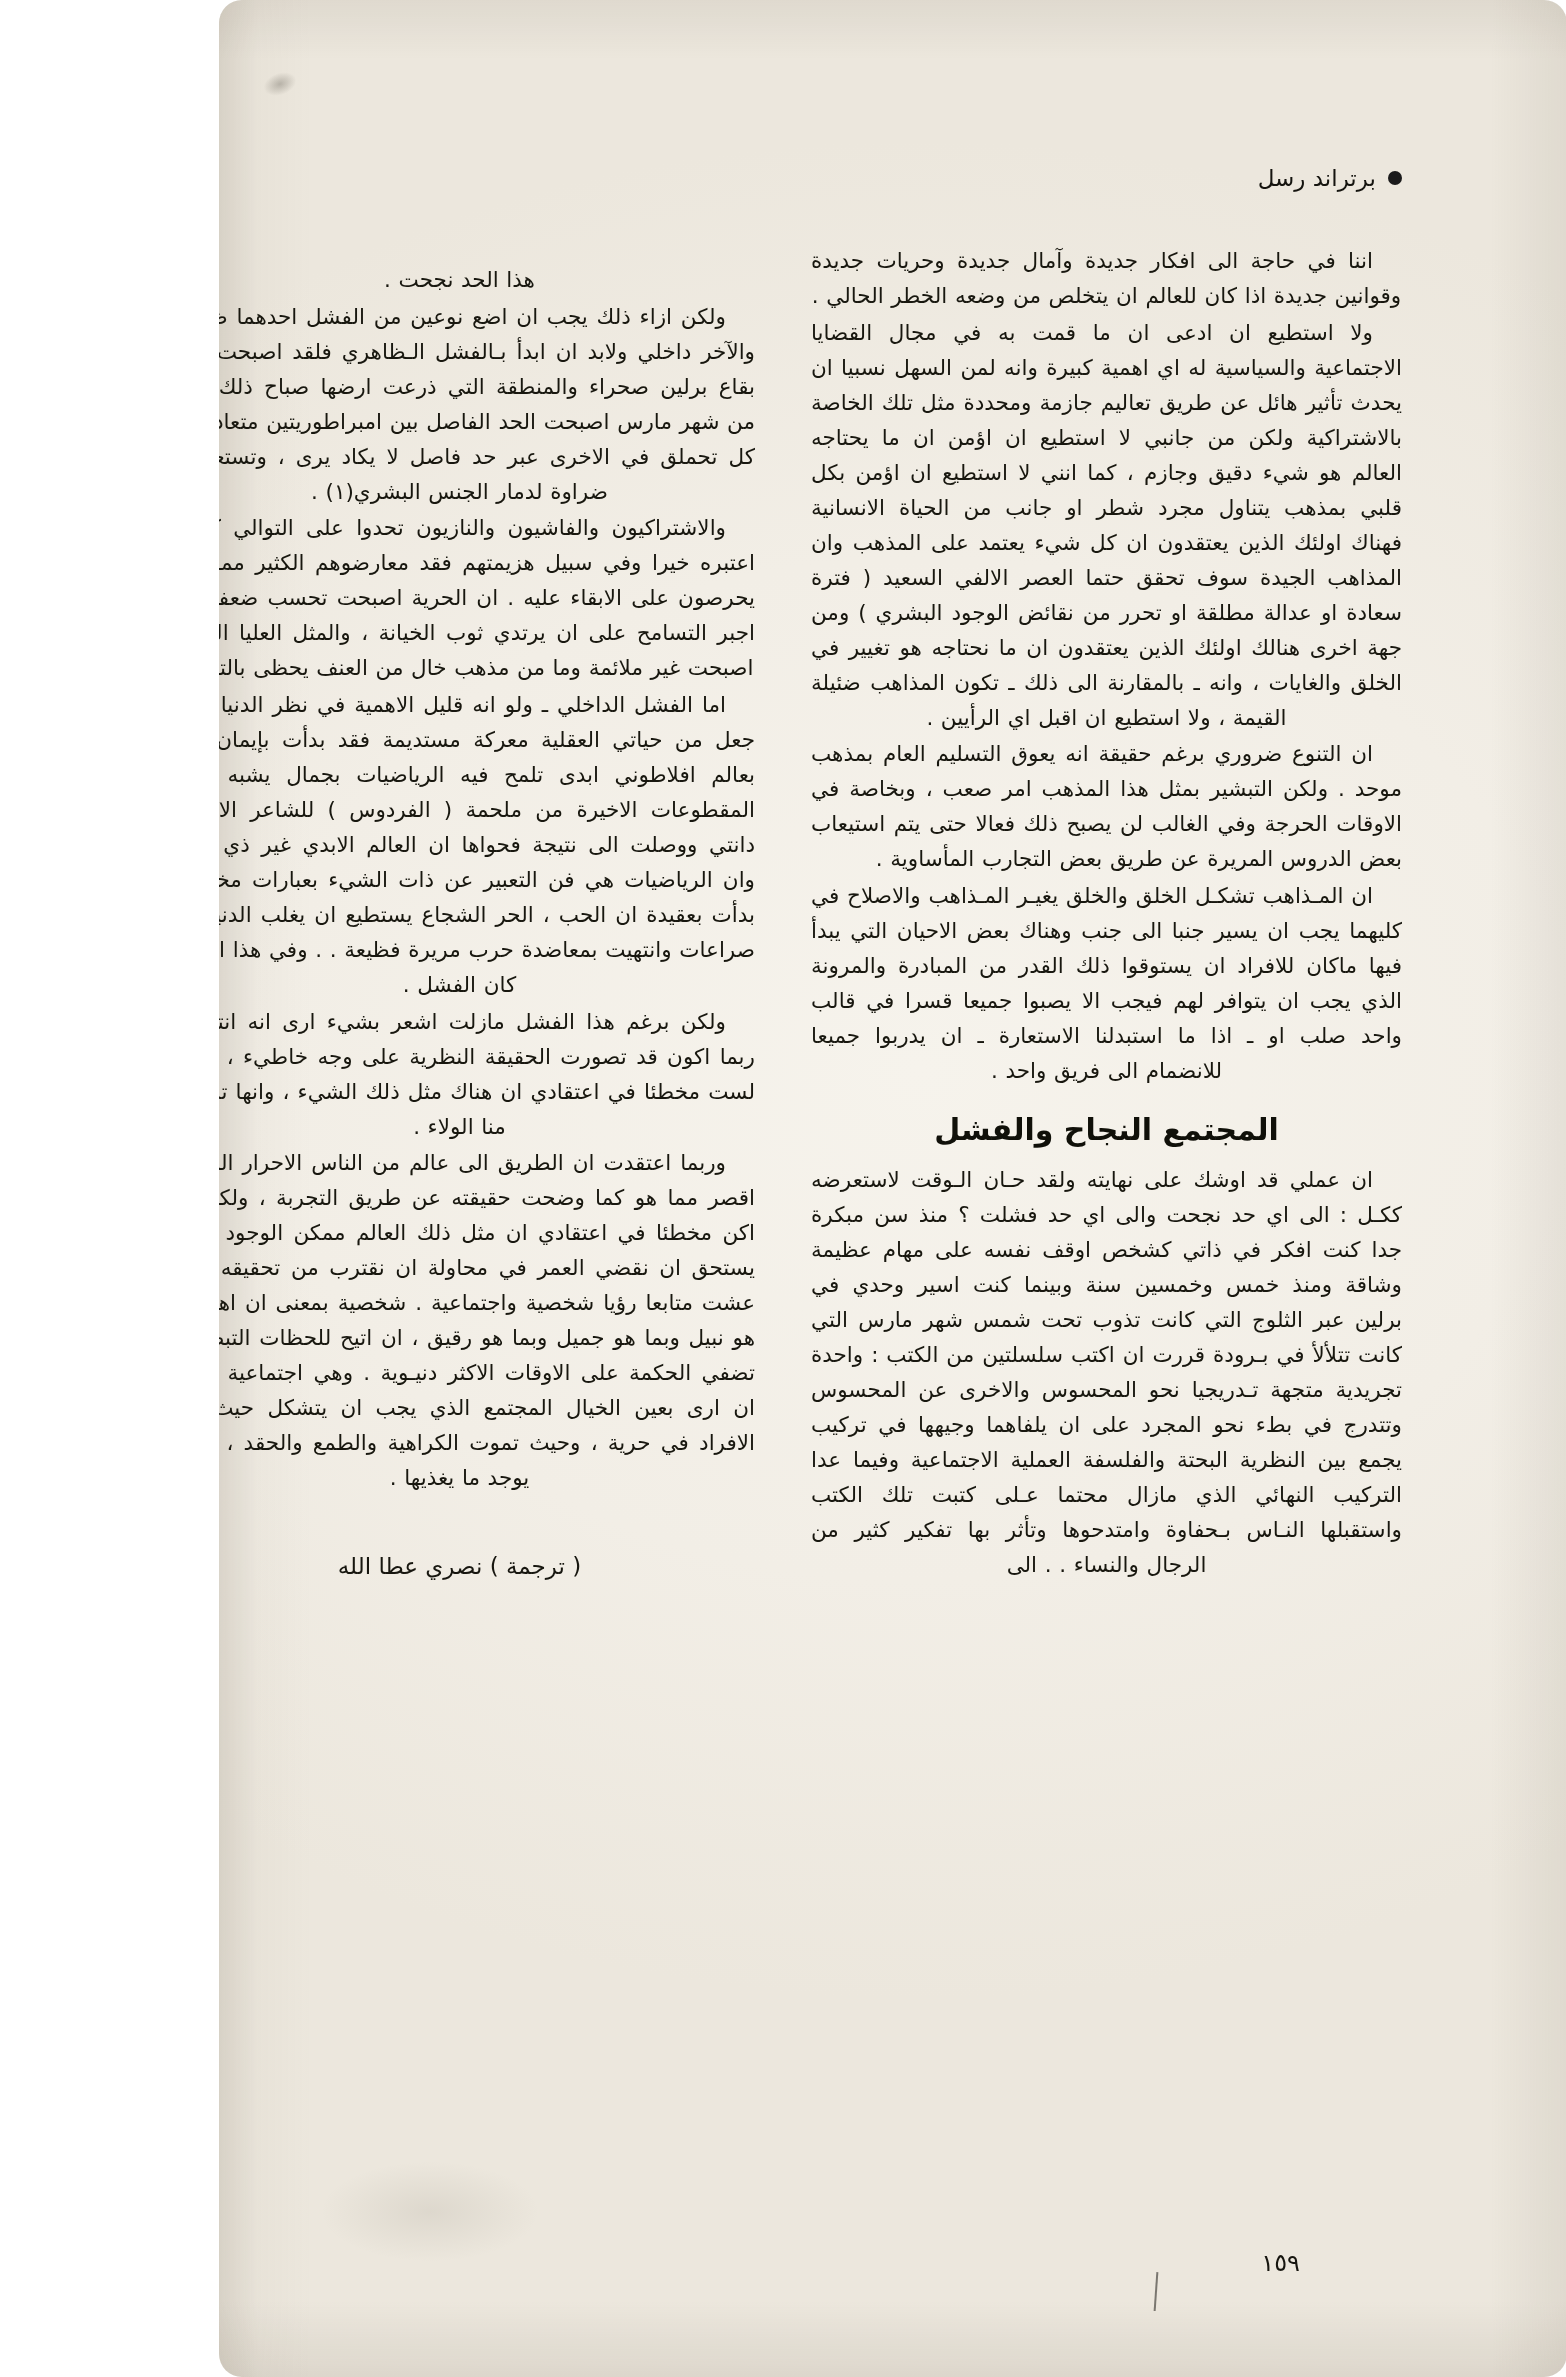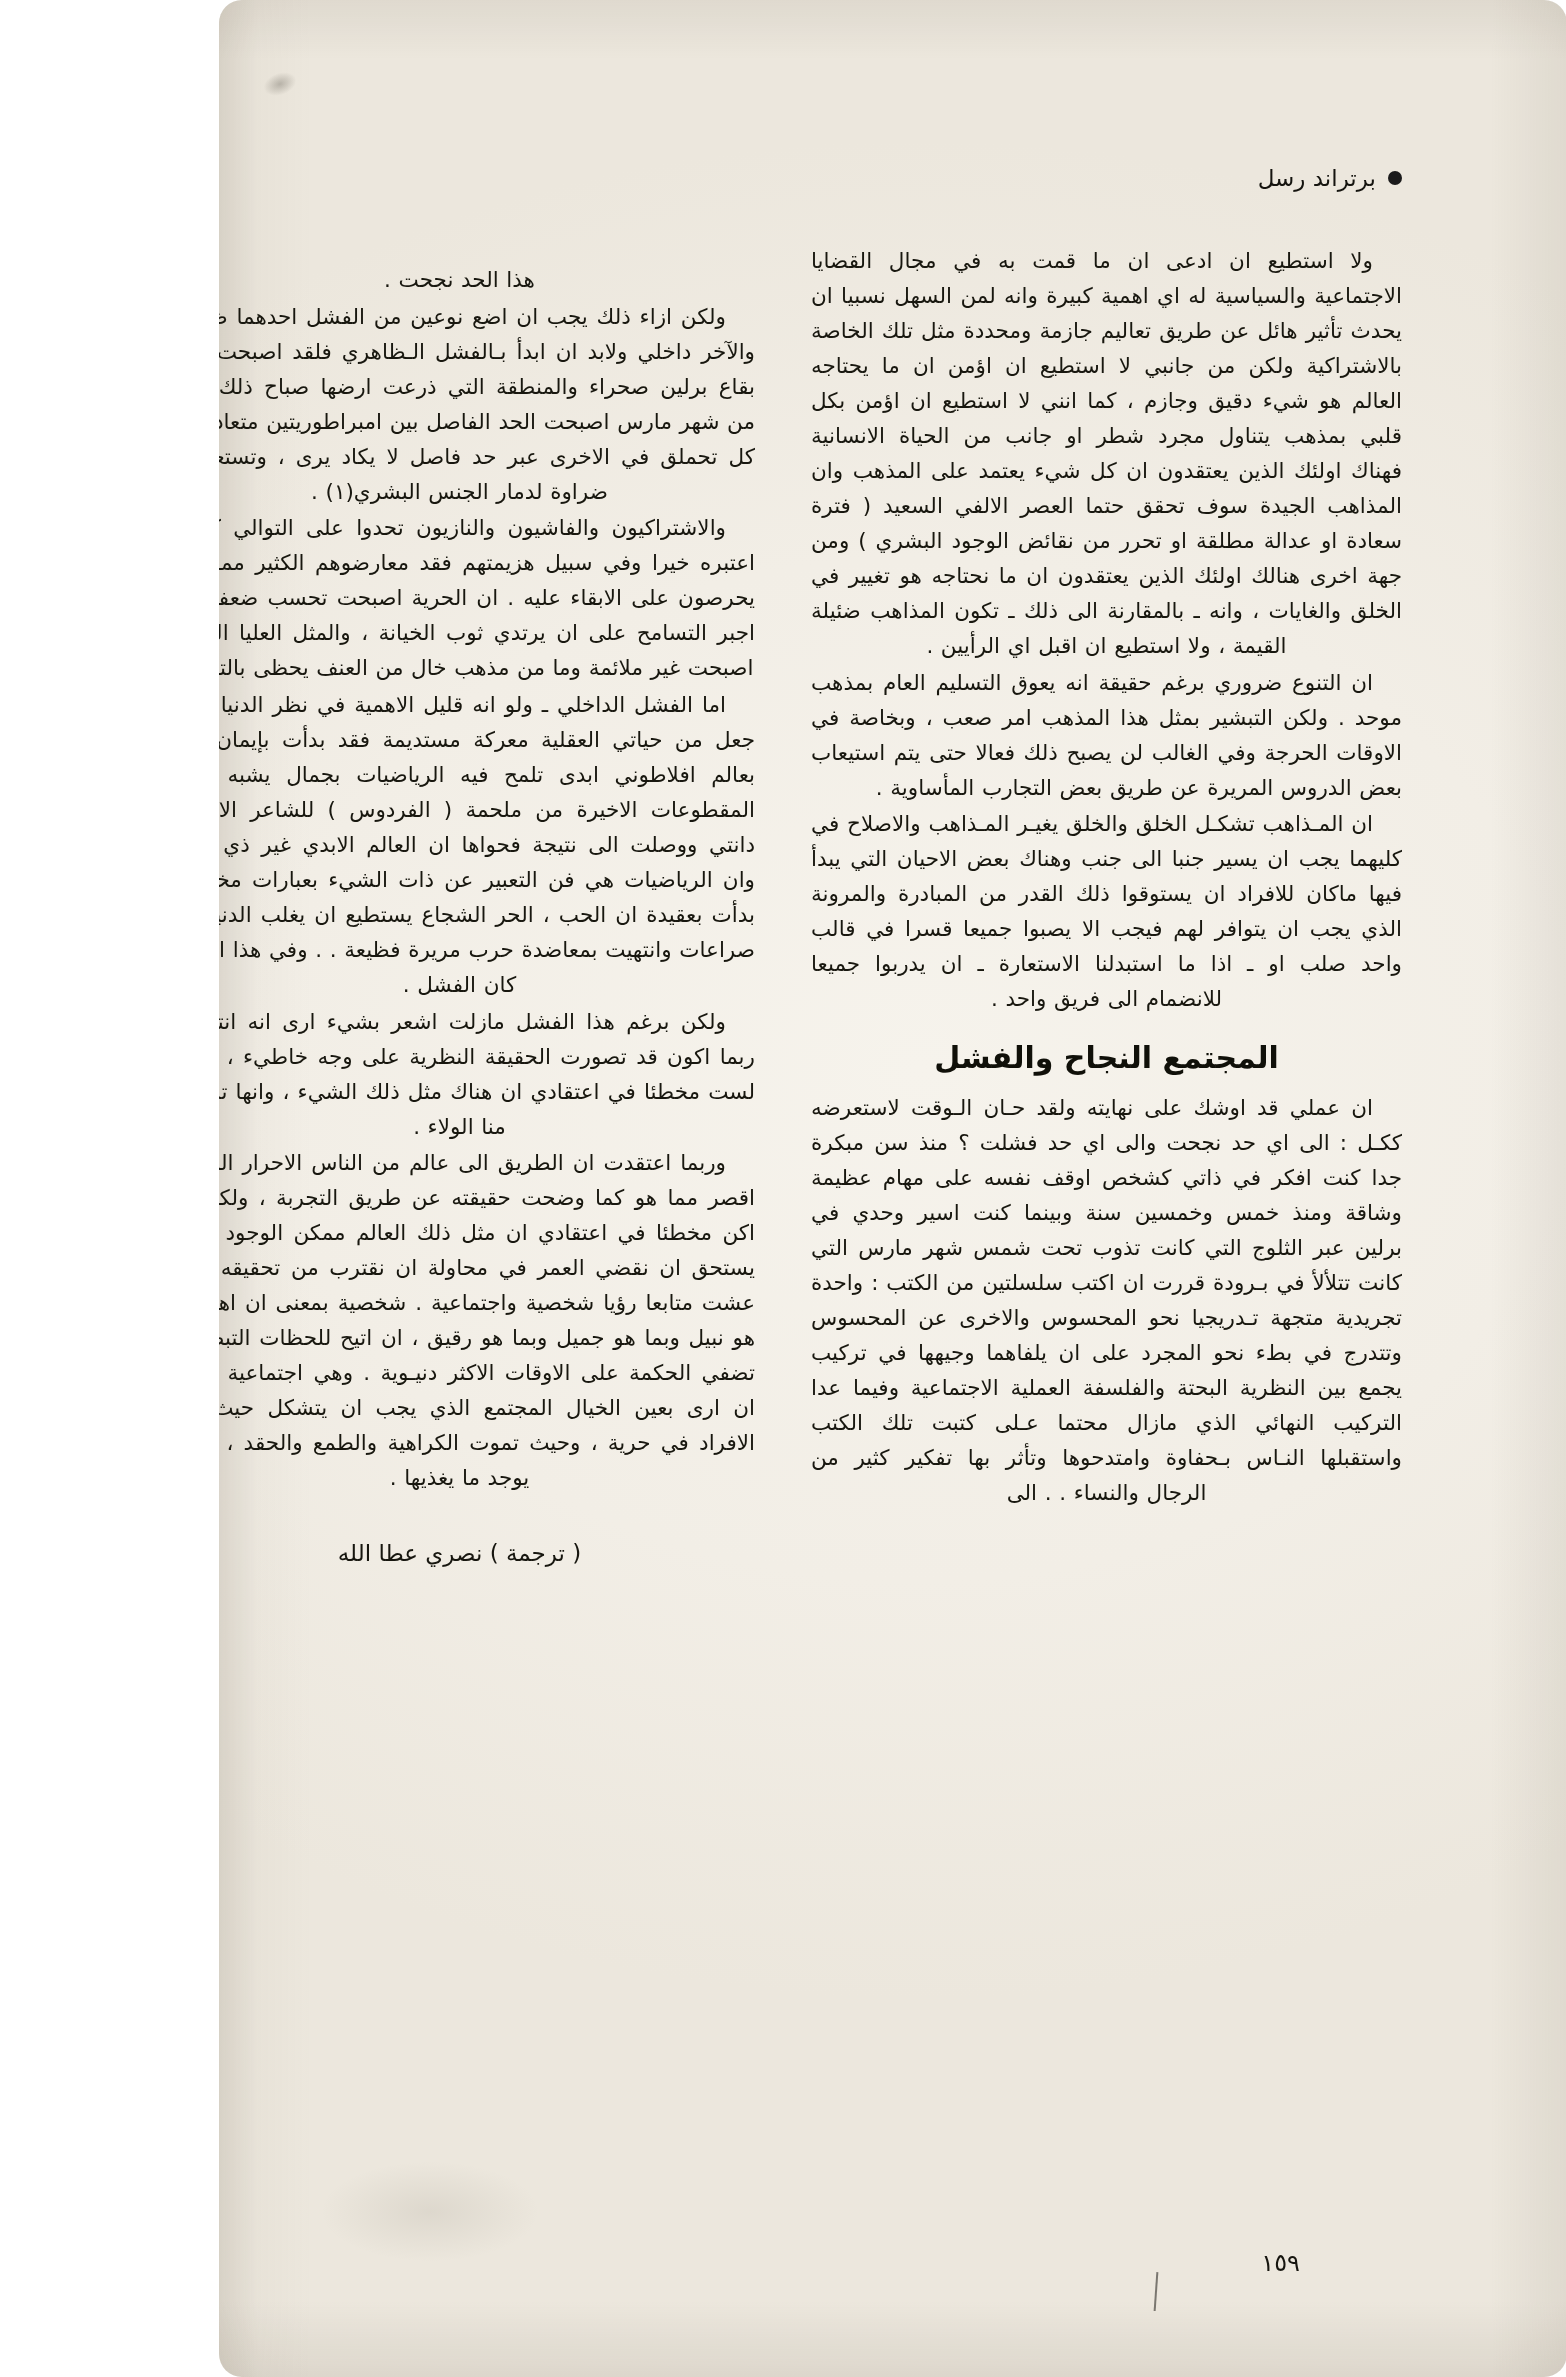--- a/index.html
+++ b/index.html
@@ -126,21 +126,21 @@
     direction: ltr;
   }
   .end-mark span {
     width: 14.4px;
     height: 12.7px;
     background: #141410;
     display: inline-block;
   }
 
   .translator {
-    margin-top: 23px;
+    margin-top: 36px;
     font-family: "DejaVu Sans", sans-serif;
     font-size: 23px;
     color: #17160f;
     text-align: center;
     letter-spacing: 0.4px;
   }
 
   
   .page-number {
     position: absolute;
@@ -170,20 +170,21 @@
   <div class="smudge-b"></div>
 
   <div class="header">
     <span class="bullet"></span>
     <span class="author">برتراند رسل</span>
   </div>
 
   <div class="columns">
 
     <div class="col">
+      <p class="para">اننا في حاجة الى افكار جديدة وآمال جديدة وحريات جديدة وقوانين جديدة اذا كان للعالم ان يتخلص من وضعه الخطر الحالي .</p>
       <p class="para">ولا استطيع ان ادعى ان ما قمت به في مجال القضايا الاجتماعية والسياسية له اي اهمية كبيرة وانه لمن السهل نسبيا ان يحدث تأثير هائل عن طريق تعاليم جازمة ومحددة مثل تلك الخاصة بالاشتراكية ولكن من جانبي لا استطيع ان اؤمن ان ما يحتاجه العالم هو شيء دقيق وجازم ، كما انني لا استطيع ان اؤمن بكل قلبي بمذهب يتناول مجرد شطر او جانب من الحياة الانسانية فهناك اولئك الذين يعتقدون ان كل شيء يعتمد على المذهب وان المذاهب الجيدة سوف تحقق حتما العصر الالفي السعيد ( فترة سعادة او عدالة مطلقة او تحرر من نقائض الوجود البشري ) ومن جهة اخرى هنالك اولئك الذين يعتقدون ان ما نحتاجه هو تغيير في الخلق والغايات ، وانه ـ بالمقارنة الى ذلك ـ تكون المذاهب ضئيلة القيمة ، ولا استطيع ان اقبل اي الرأيين .</p>
       <p class="para last-right">ان التنوع ضروري برغم حقيقة انه يعوق التسليم العام بمذهب موحد . ولكن التبشير بمثل هذا المذهب امر صعب ، وبخاصة في الاوقات الحرجة وفي الغالب لن يصبح ذلك فعالا حتى يتم استيعاب بعض الدروس المريرة عن طريق بعض التجارب المأساوية .</p>
       <p class="para">ان المـذاهب تشكـل الخلق والخلق يغيـر المـذاهب والاصلاح في كليهما يجب ان يسير جنبا الى جنب وهناك بعض الاحيان التي يبدأ فيها ماكان للافراد ان يستوقوا ذلك القدر من المبادرة والمرونة الذي يجب ان يتوافر لهم فيجب الا يصبوا جميعا قسرا في قالب واحد صلب او ـ اذا ما استبدلنا الاستعارة ـ ان يدربوا جميعا للانضمام الى فريق واحد .</p>
 
       <h2 class="section-heading">المجتمع النجاح والفشل</h2>
 
       <p class="para">ان عملي قد اوشك على نهايته ولقد حـان الـوقت لاستعرضه ككـل : الى اي حد نجحت والى اي حد فشلت ؟ منذ سن مبكرة جدا كنت افكر في ذاتي كشخص اوقف نفسه على مهام عظيمة وشاقة ومنذ خمس وخمسين سنة وبينما كنت اسير وحدي في برلين عبر الثلوج التي كانت تذوب تحت شمس شهر مارس التي كانت تتلألأ في بـرودة قررت ان اكتب سلسلتين من الكتب : واحدة تجريدية متجهة تـدريجيا نحو المحسوس والاخرى عن المحسوس وتتدرج في بطء نحو المجرد على ان يلفاهما وجيهها في تركيب يجمع بين النظرية البحتة والفلسفة العملية الاجتماعية وفيما عدا التركيب النهائي الذي مازال محتما عـلى كتبت تلك الكتب واستقبلها النـاس بـحفاوة وامتدحوها وتأثر بها تفكير كثير من الرجال والنساء . . الى</p>
     </div>
 
     <div class="col">

